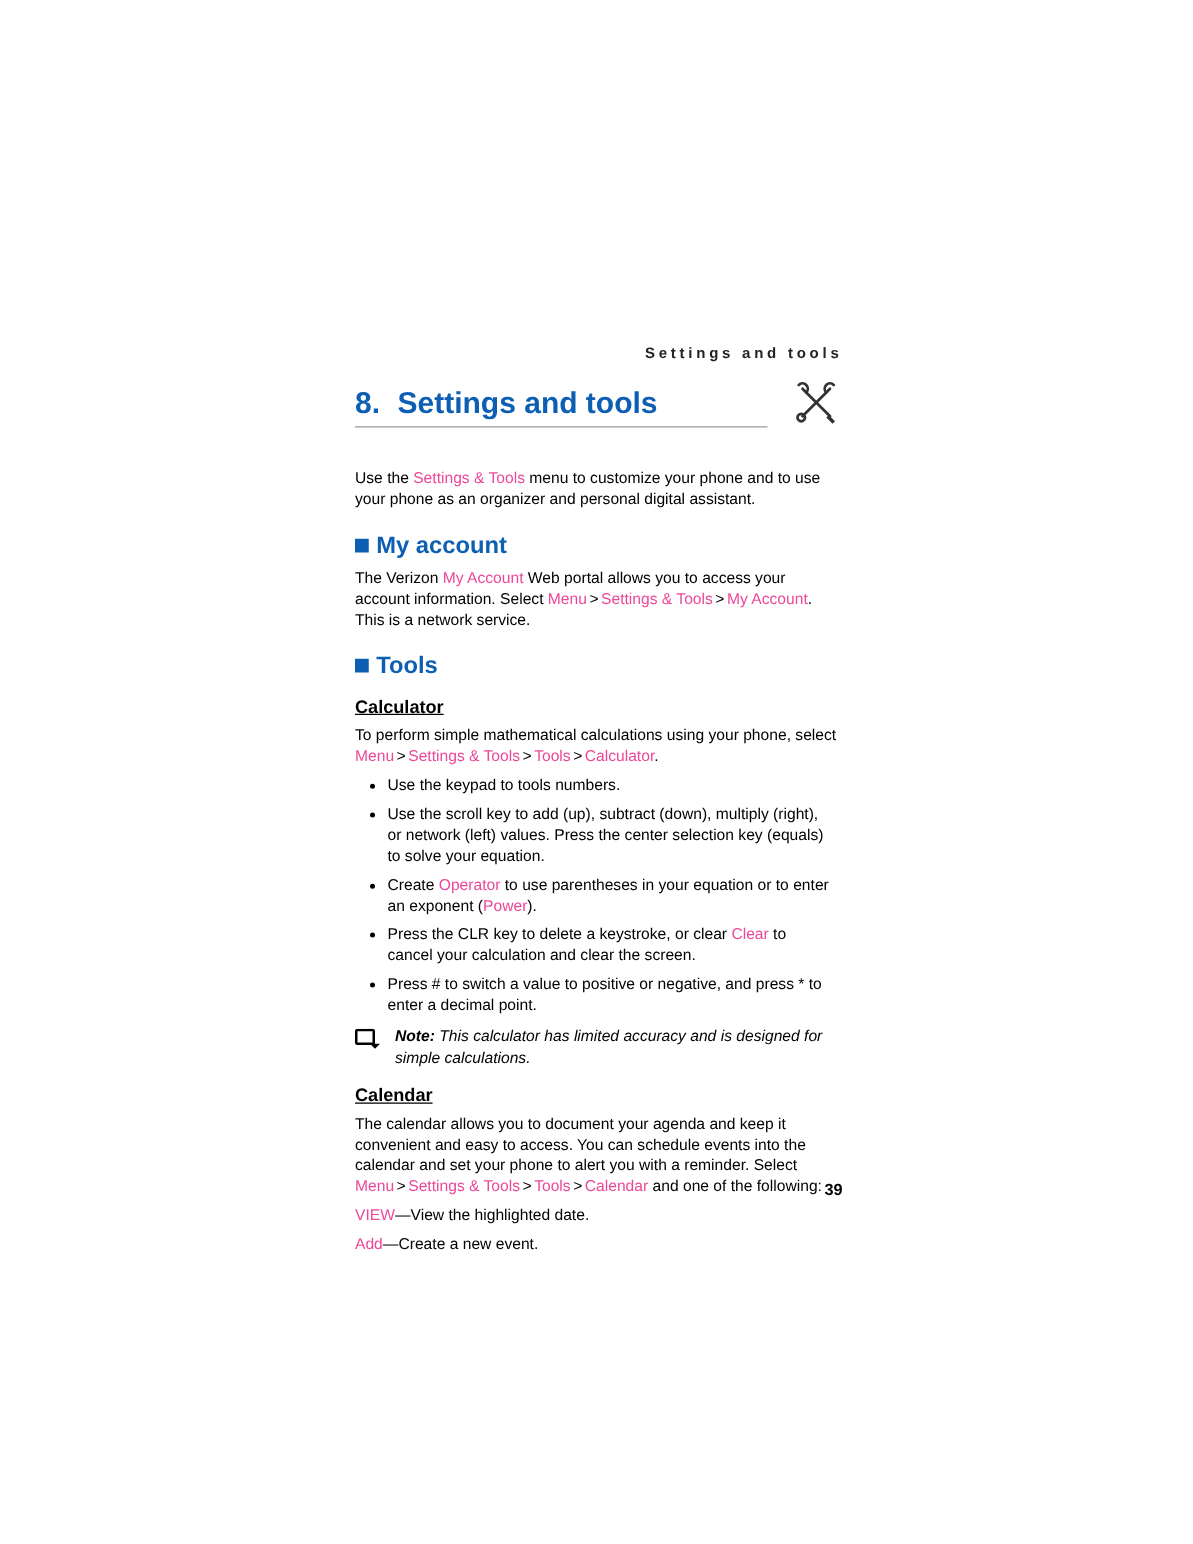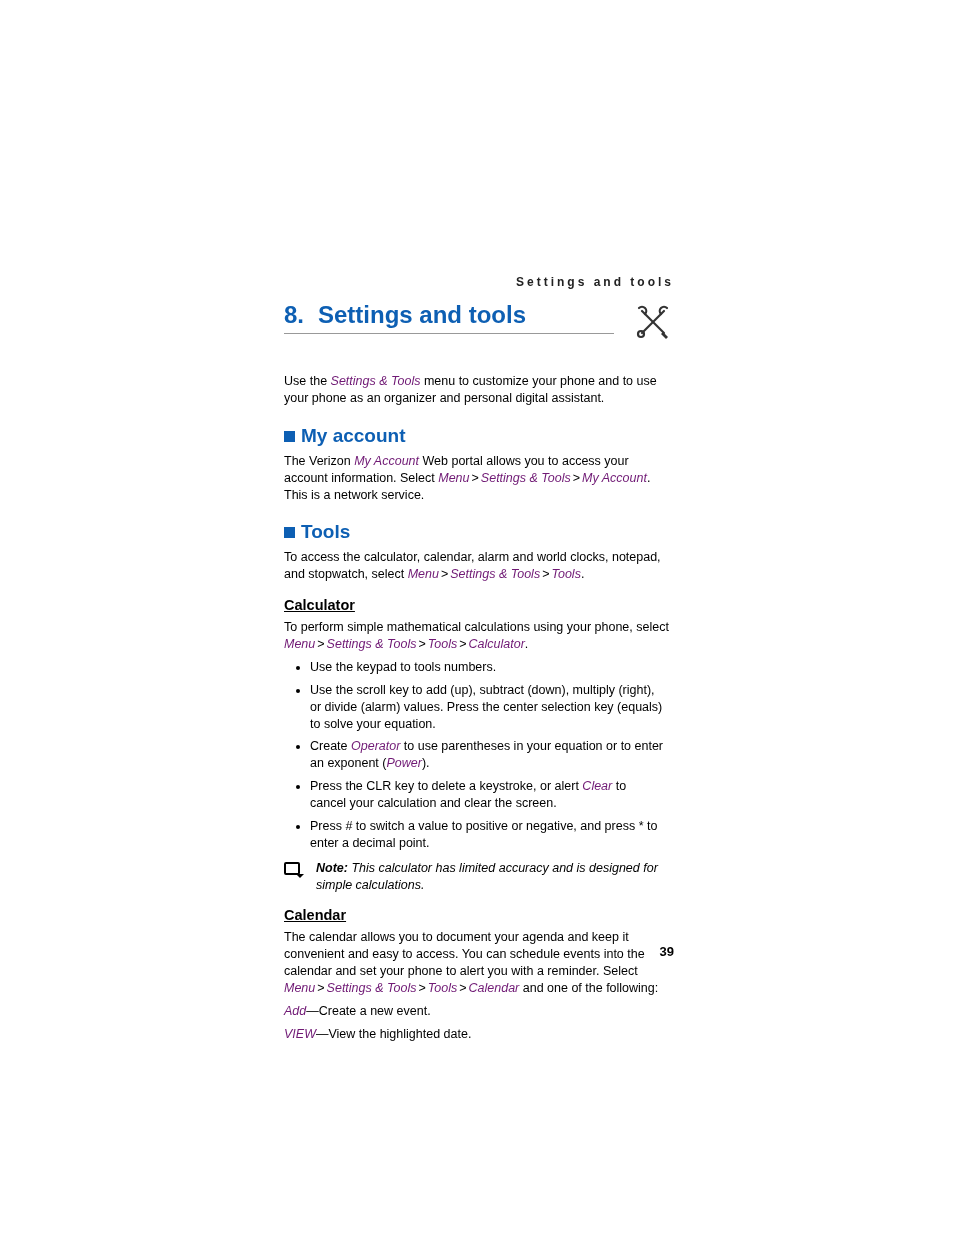--- a/index.html
+++ b/index.html
@@ -19,21 +19,21 @@
   .header-bar {
     text-align: right;
     font-size: 12px;
     font-weight: bold;
     letter-spacing: 3px;
     color: #222;
     margin-bottom: 12px;
   }
   .title-row {
     display: flex;
-    align-items: flex-start;
+    align-items: flex-end;
     justify-content: space-between;
   }
   h1 {
     color: #0d5fb3;
     font-size: 24px;
     font-weight: bold;
     margin: 0 0 6px 0;
     flex: 1;
     border-bottom: 1px solid #999;
     padding-bottom: 4px;
@@ -54,21 +54,21 @@
     background: #0d5fb3;
     margin-right: 6px;
     vertical-align: baseline;
   }
   h3 {
     font-size: 14.5px;
     font-weight: bold;
     text-decoration: underline;
     margin: 14px 0 4px 0;
   }
-  .link { color: #701a75; font-style: italic; }
+  .link { color: #ec4899; }
   ul { margin: 4px 0 4px 0; padding-left: 26px; }
   li { margin: 6px 0; padding-right: 10px; }
   .note-row { display: flex; align-items: flex-start; margin: 8px 0 0 0; font-style: italic; }
   .note-icon { flex-shrink:0; margin-right: 10px; margin-top:2px; }
   .note-text { font-size: 12.5px; line-height:1.35; }
   .gt { margin: 0 2px; }
   .pagenum {
     position: absolute;
     right: 280px;
     bottom: 276px;
@@ -104,56 +104,53 @@
   <p class="intro">
     <span>Use the </span><span class="link">Settings &amp; Tools</span><span> menu to customize your phone and to use your phone as an organizer and personal digital assistant.</span>
   </p>
 
   <h2><span class="square"></span><span>My account</span></h2>
   <p>
     <span>The Verizon </span><span class="link">My Account</span><span> Web portal allows you to access your account information. Select </span><span class="link">Menu</span><span class="gt">&gt;</span><span class="link">Settings &amp; Tools</span><span class="gt">&gt;</span><span class="link">My Account</span><span>. This is a network service.</span>
   </p>
 
   <h2><span class="square"></span><span>Tools</span></h2>
-  <p>
-    <span>To access the calculator, calendar, alarm and world clocks, notepad, and stopwatch, select </span><span class="link">Menu</span><span class="gt">&gt;</span><span class="link">Settings &amp; Tools</span><span class="gt">&gt;</span><span class="link">Tools</span><span>.</span>
-  </p>
 
   <h3>Calculator</h3>
   <p>
     <span>To perform simple mathematical calculations using your phone, select </span><span class="link">Menu</span><span class="gt">&gt;</span><span class="link">Settings &amp; Tools</span><span class="gt">&gt;</span><span class="link">Tools</span><span class="gt">&gt;</span><span class="link">Calculator</span><span>.</span>
   </p>
   <ul>
     <li>Use the keypad to tools numbers.</li>
-    <li>Use the scroll key to add (up), subtract (down), multiply (right), or divide (alarm) values. Press the center selection key (equals) to solve your equation.</li>
+    <li>Use the scroll key to add (up), subtract (down), multiply (right), or network (left) values. Press the center selection key (equals) to solve your equation.</li>
     <li>
       <span>Create </span><span class="link">Operator</span><span> to use parentheses in your equation or to enter an exponent (</span><span class="link">Power</span><span>).</span>
     </li>
     <li>
-      <span>Press the CLR key to delete a keystroke, or alert </span><span class="link">Clear</span><span> to cancel your calculation and clear the screen.</span>
+      <span>Press the CLR key to delete a keystroke, or clear </span><span class="link">Clear</span><span> to cancel your calculation and clear the screen.</span>
     </li>
     <li>Press # to switch a value to positive or negative, and press * to enter a decimal point.</li>
   </ul>
   <div class="note-row">
     <span class="note-icon">
       <svg width="22" height="18" viewBox="0 0 22 18">
         <rect x="1" y="1" width="14" height="11" rx="1" fill="none" stroke="#000" stroke-width="2"></rect>
         <path d="M12 12 L20 12 L16 16 Z" fill="#000"></path>
       </svg>
     </span>
     <div class="note-text">
       <b>Note:</b><span> This calculator has limited accuracy and is designed for simple calculations.</span>
     </div>
   </div>
 
   <h3>Calendar</h3>
   <p>
     <span>The calendar allows you to document your agenda and keep it convenient and easy to access. You can schedule events into the calendar and set your phone to alert you with a reminder. Select </span><span class="link">Menu</span><span class="gt">&gt;</span><span class="link">Settings &amp; Tools</span><span class="gt">&gt;</span><span class="link">Tools</span><span class="gt">&gt;</span><span class="link">Calendar</span><span> and one of the following:</span>
   </p>
   <p>
-    <span class="link">Add</span><span>—Create a new event.</span>
+    <span class="link">VIEW</span><span>—View the highlighted date.</span>
   </p>
   <p>
-    <span class="link">VIEW</span><span>—View the highlighted date.</span>
+    <span class="link">Add</span><span>—Create a new event.</span>
   </p>
 
   <div class="pagenum">39</div>
 </div>
 
 </body></html>

